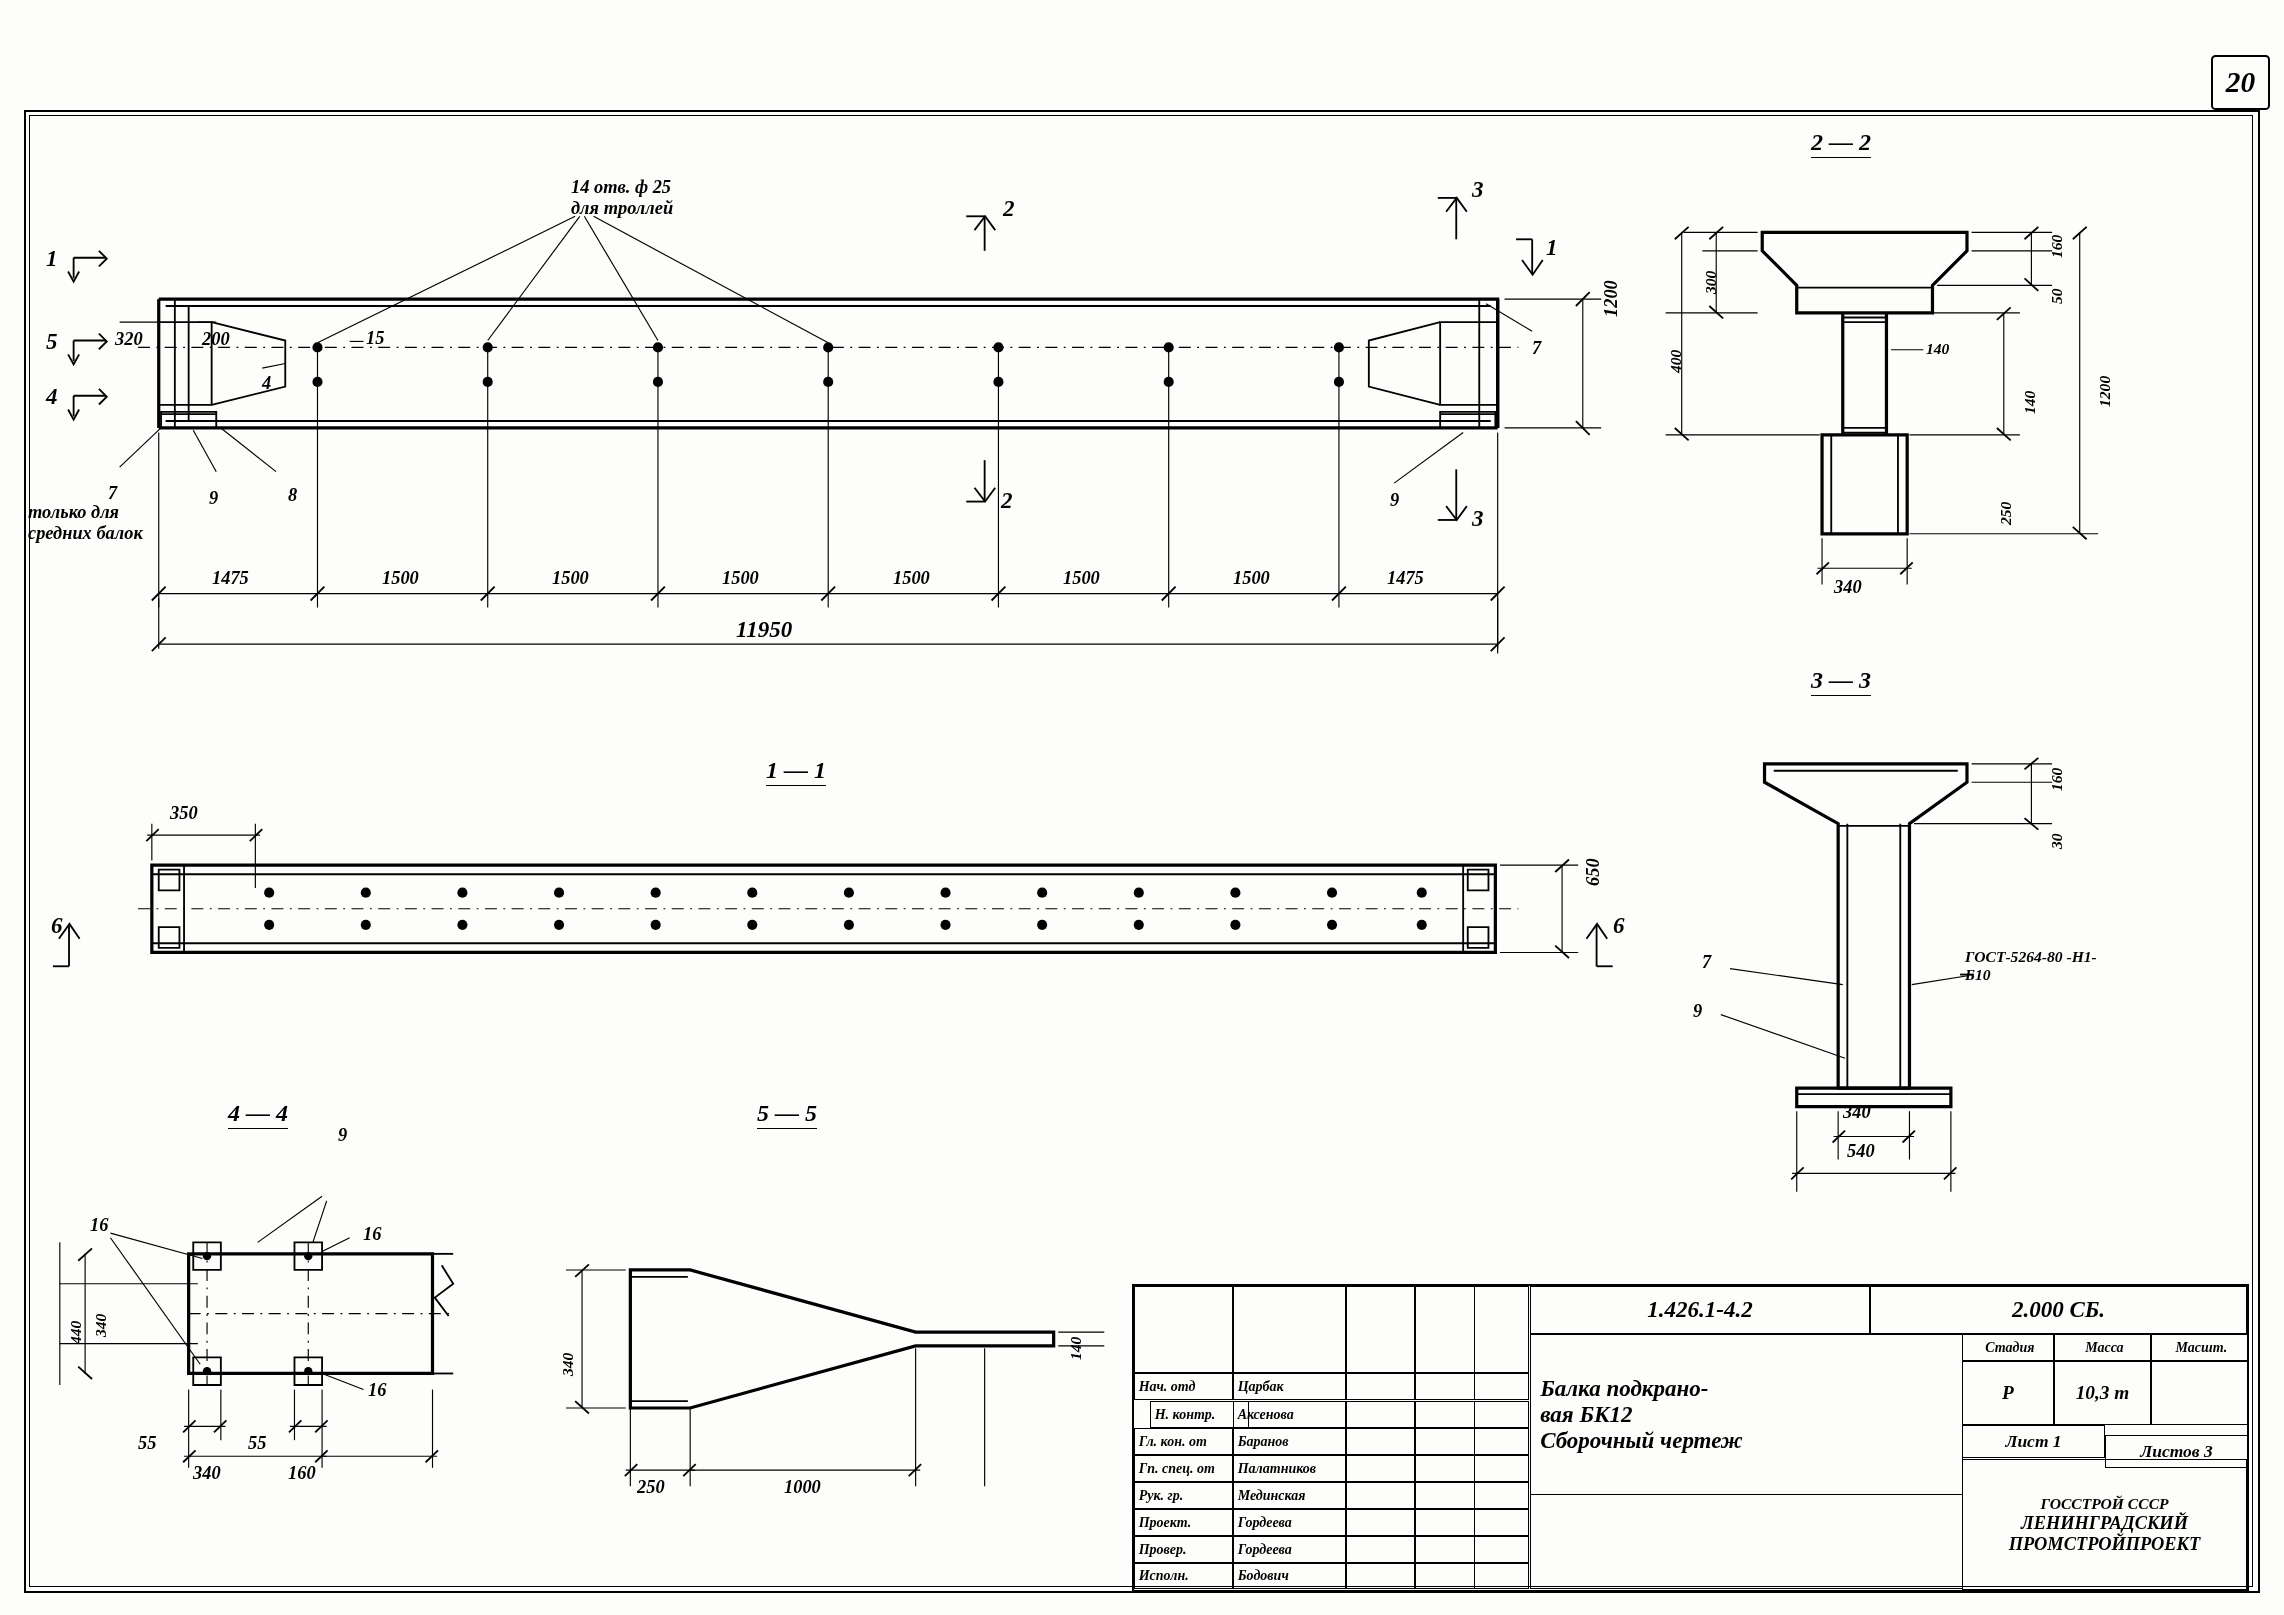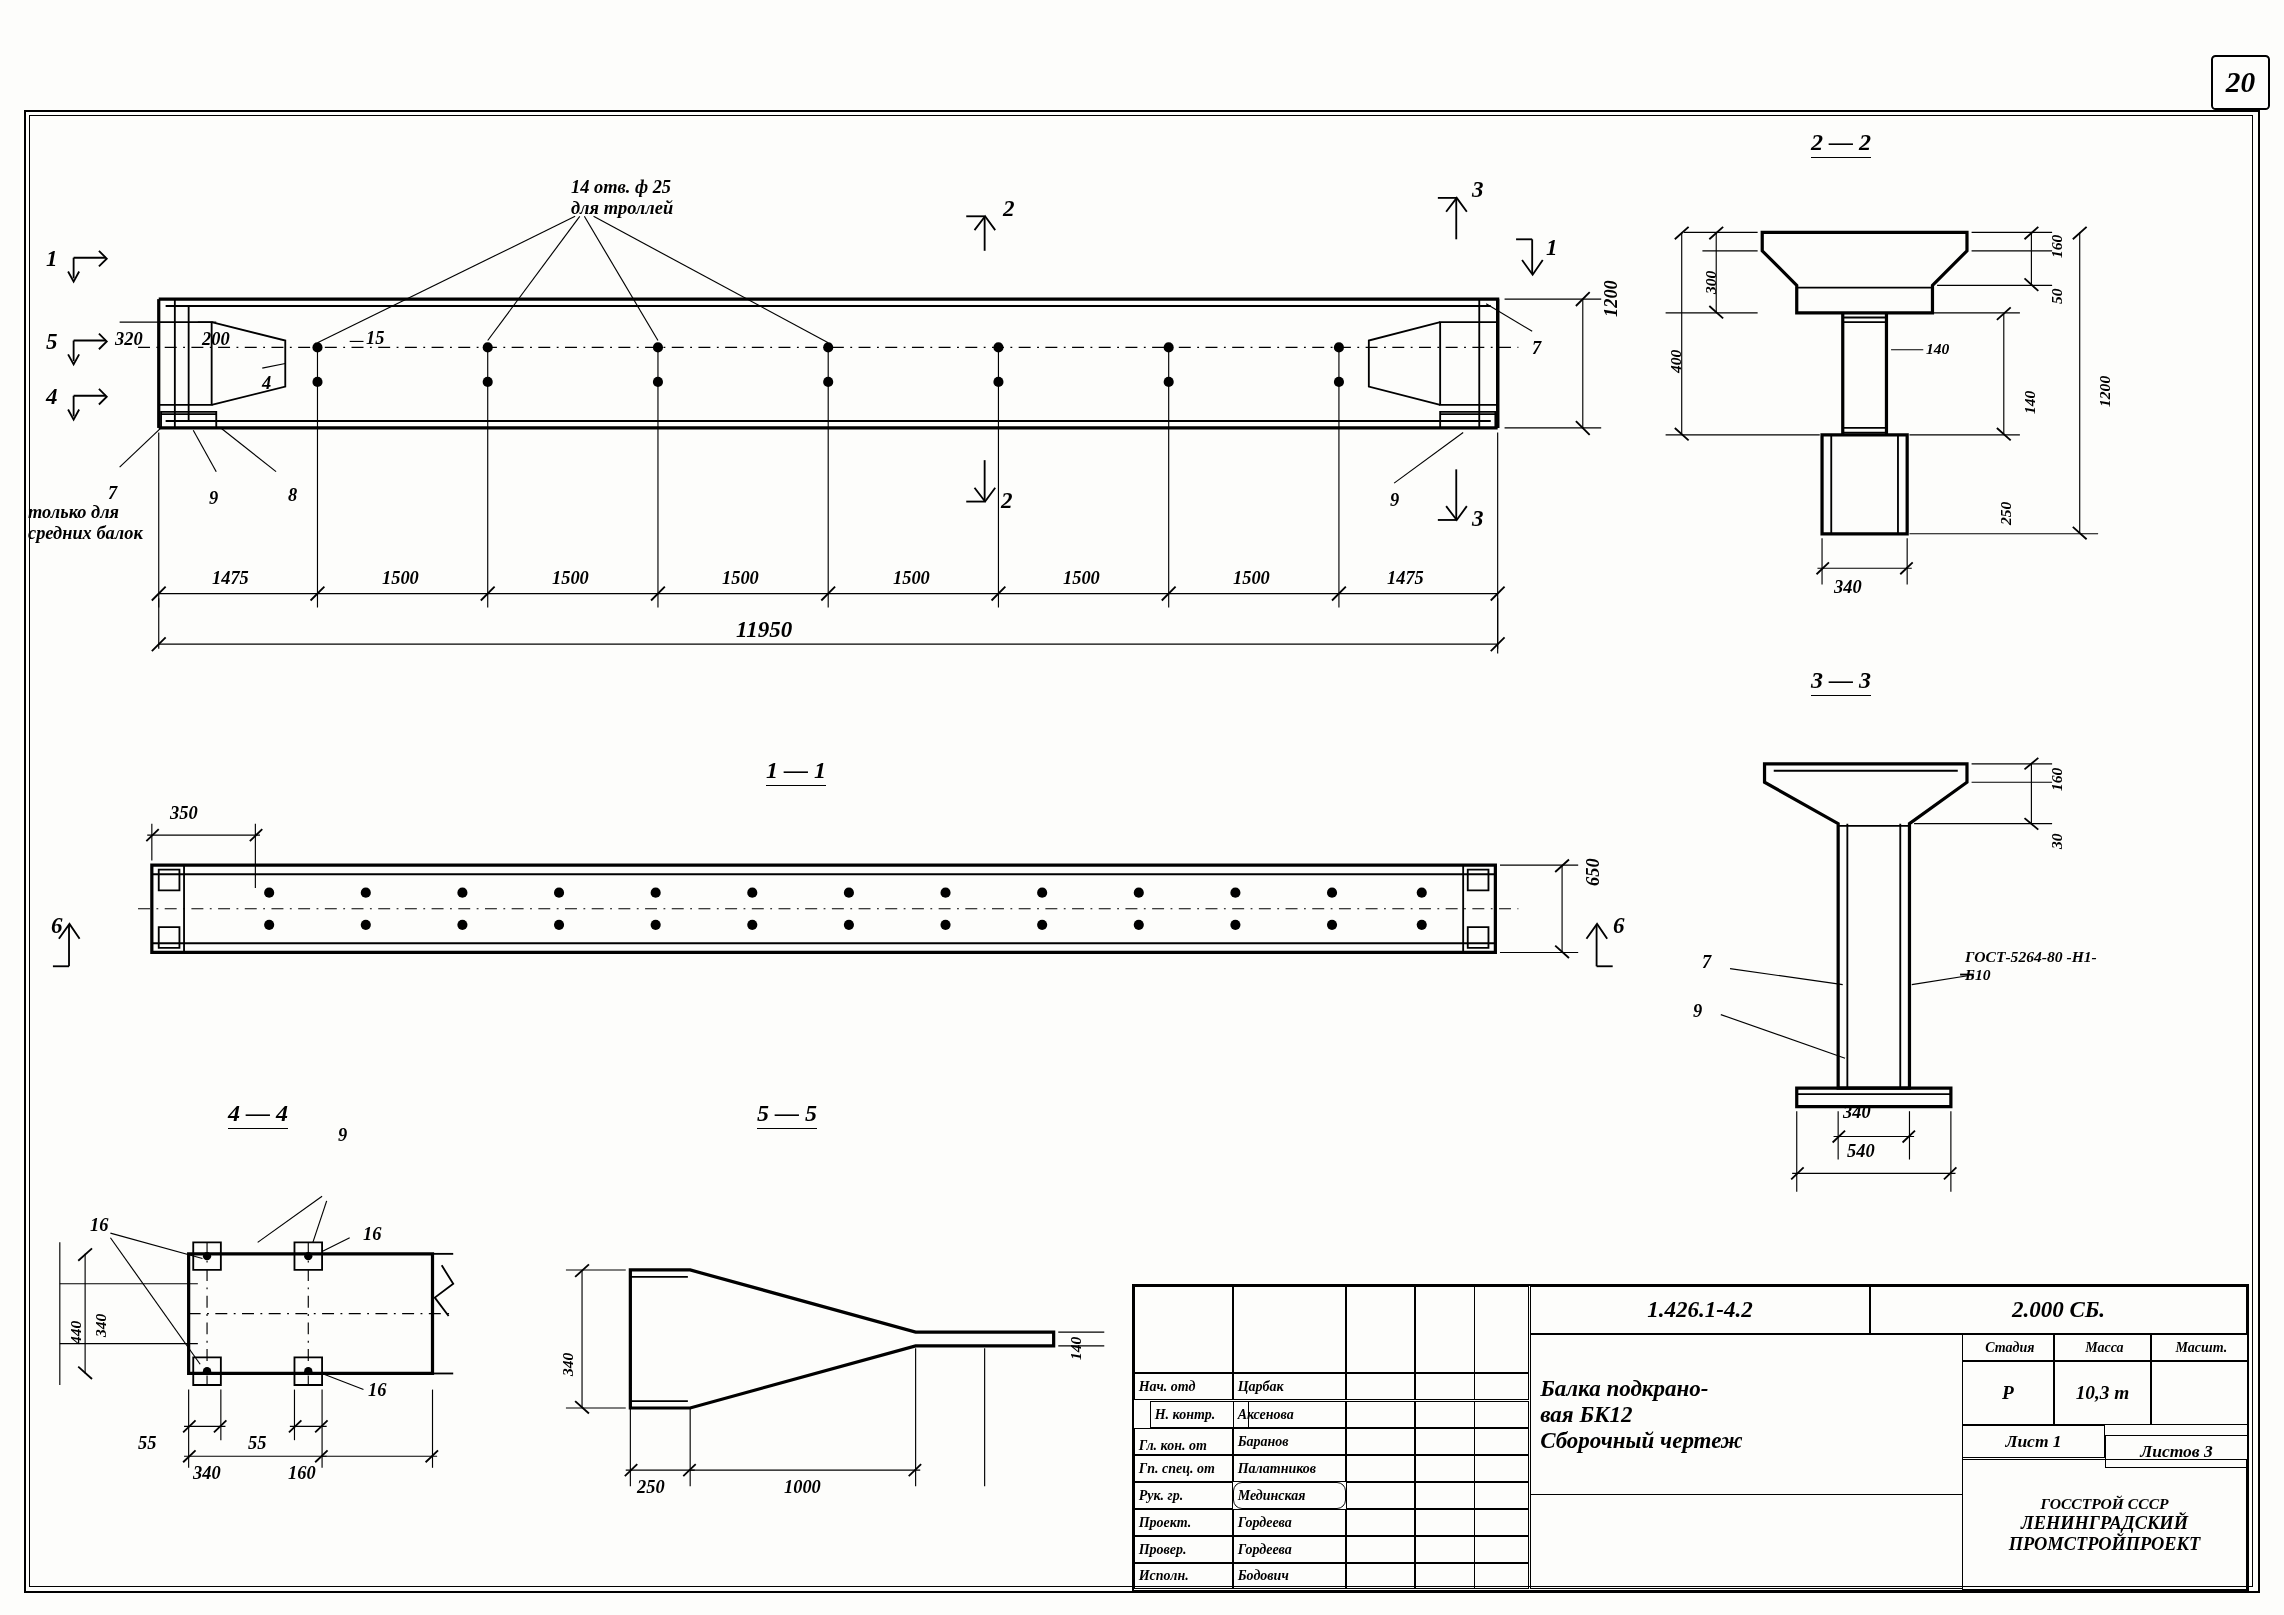--- a/index.html
+++ b/index.html
@@ -541,21 +541,21 @@
     <div class="st-cell" style="left:16px;top:115px;width:99px;height:27px;">
         <span class="st-txt">Н. контр.</span>
       </div>
     <div class="st-cell" style="left:99px;top:115px;width:113px;height:27px;">
         <span class="st-txt">Аксенова</span>
       </div>
     <div class="st-cell" style="left:212px;top:115px;width:69px;height:27px;"></div>
     <div class="st-cell" style="left:281px;top:115px;width:60px;height:27px;"></div>
     <div class="st-cell" style="left:340px;top:115px;width:55px;height:27px;"></div>
 
-    <div class="st-cell" style="left:0;top:142px;width:99px;height:27px;align-items:flex-end;">
+    <div class="st-cell" style="left:0;top:142px;width:99px;height:27px;">
         <span class="st-txt">Гл. кон. от</span>
       </div>
     <div class="st-cell" style="left:99px;top:142px;width:113px;height:27px;">
         <span class="st-txt">Баранов</span>
       </div>
     <div class="st-cell" style="left:212px;top:142px;width:69px;height:27px;"></div>
     <div class="st-cell" style="left:281px;top:142px;width:60px;height:27px;"></div>
     <div class="st-cell" style="left:340px;top:142px;width:55px;height:27px;"></div>
 
     <div class="st-cell" style="left:0;top:169px;width:99px;height:27px;">
@@ -564,21 +564,21 @@
     <div class="st-cell" style="left:99px;top:169px;width:113px;height:27px;">
         <span class="st-txt">Палатников</span>
       </div>
     <div class="st-cell" style="left:212px;top:169px;width:69px;height:27px;"></div>
     <div class="st-cell" style="left:281px;top:169px;width:60px;height:27px;"></div>
     <div class="st-cell" style="left:340px;top:169px;width:55px;height:27px;"></div>
 
     <div class="st-cell" style="left:0;top:196px;width:99px;height:27px;">
         <span class="st-txt">Рук. гр.</span>
       </div>
-    <div class="st-cell" style="left:99px;top:196px;width:113px;height:27px;border-radius:9px;">
+    <div class="st-cell" style="left:99px;top:196px;width:113px;height:27px;">
         <span class="st-txt">Мединская</span>
       </div>
     <div class="st-cell" style="left:212px;top:196px;width:69px;height:27px;"></div>
     <div class="st-cell" style="left:281px;top:196px;width:60px;height:27px;"></div>
     <div class="st-cell" style="left:340px;top:196px;width:55px;height:27px;"></div>
 
     <div class="st-cell" style="left:0;top:223px;width:99px;height:27px;">
         <span class="st-txt">Проект.</span>
       </div>
     <div class="st-cell" style="left:99px;top:223px;width:113px;height:27px;">

